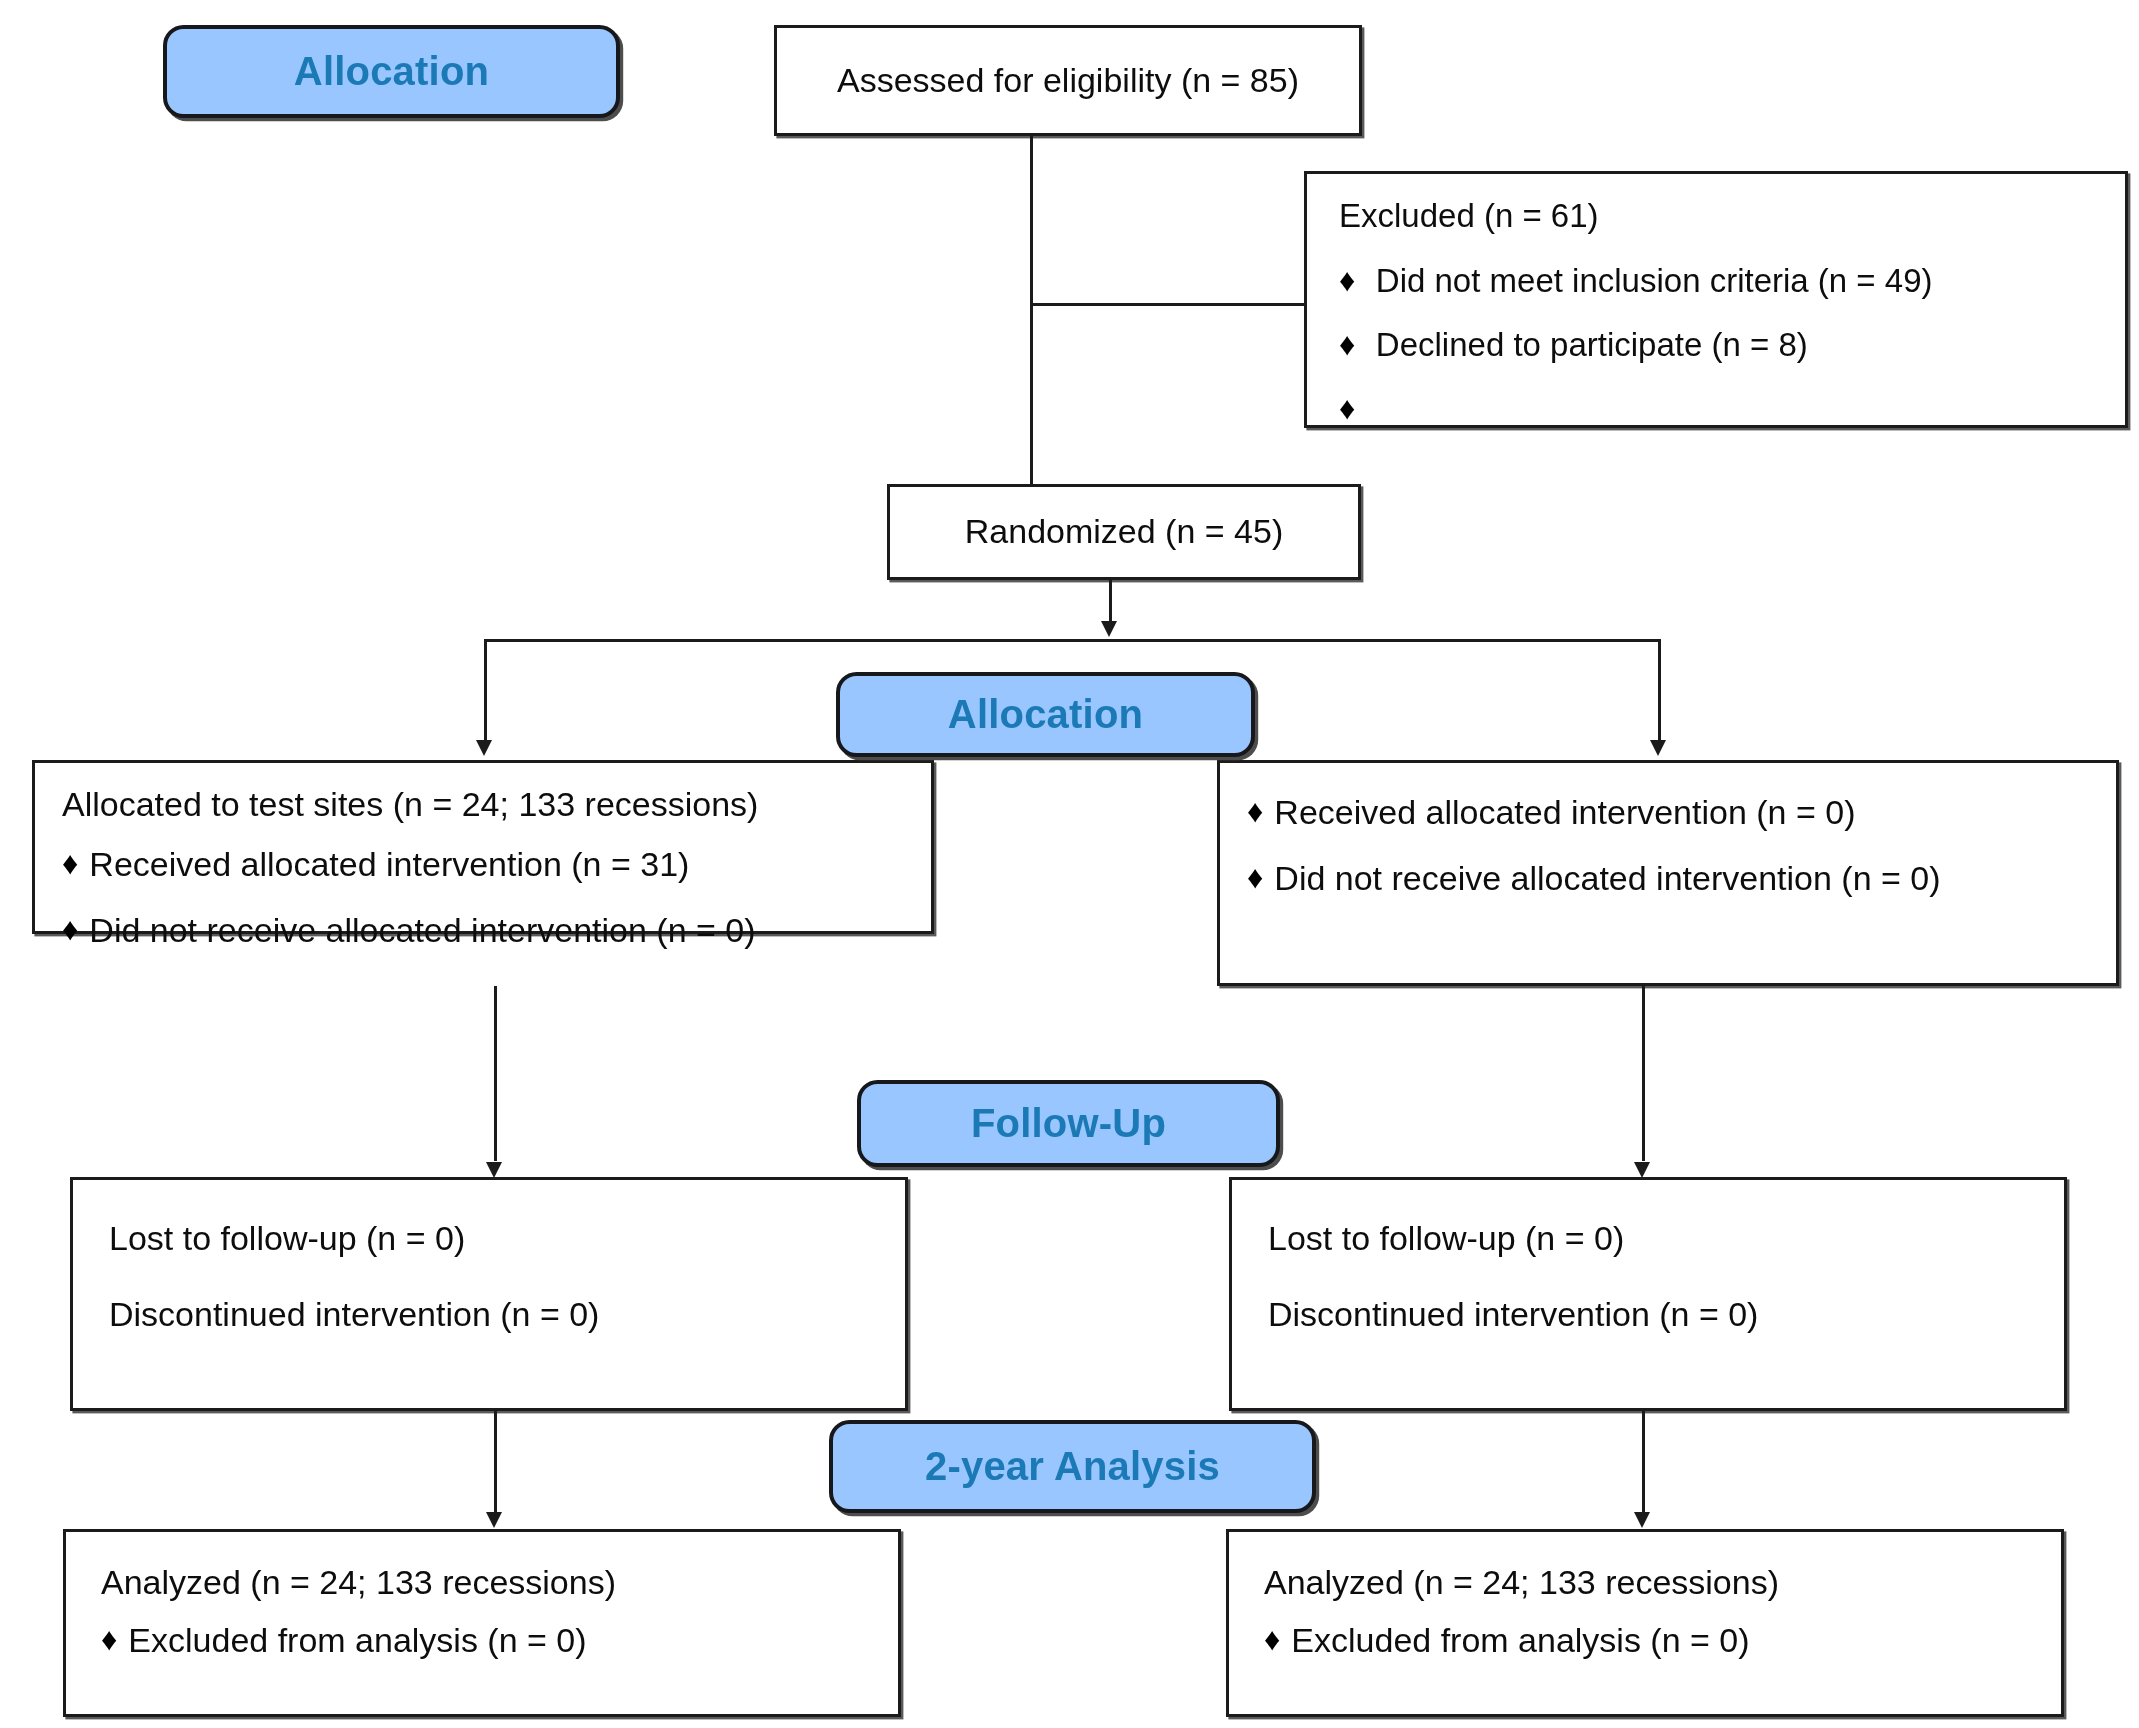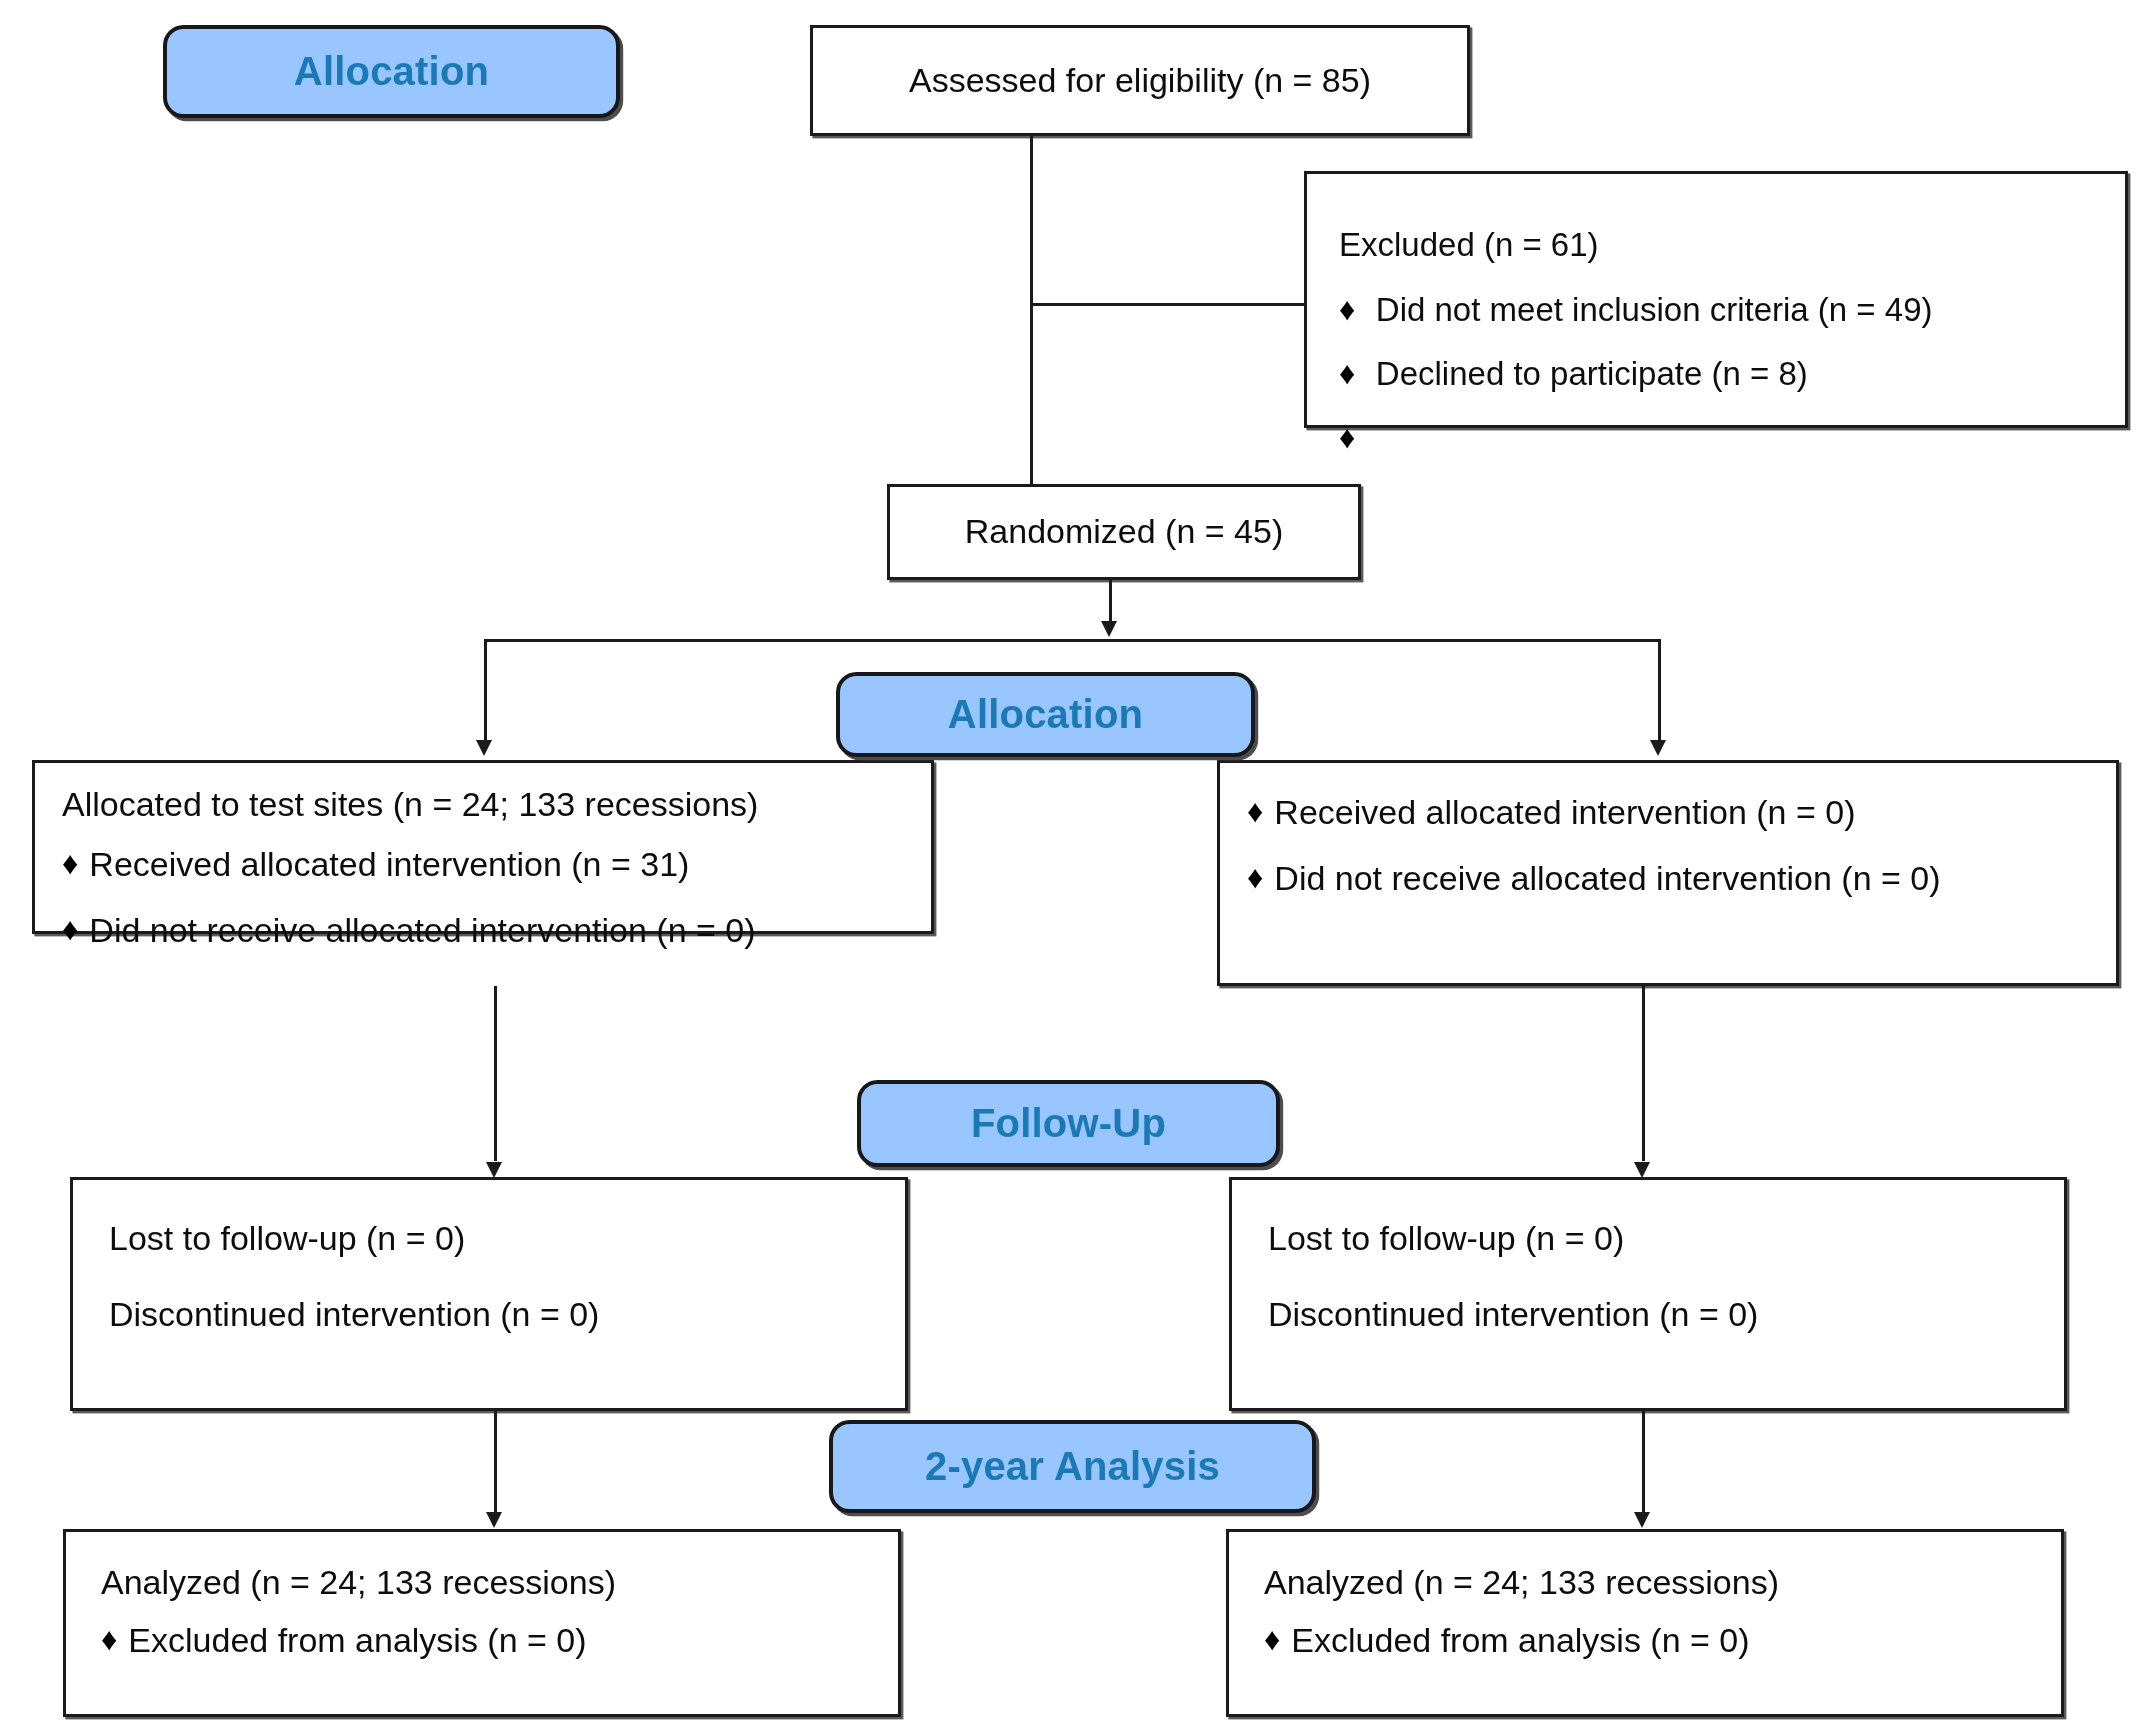--- a/index.html
+++ b/index.html
@@ -76,33 +76,33 @@
 </style>
 </head>
 <body>
 
 <div id="stage">
 
   <div class="stagelabel" style="left:163px;top:25px;width:457px;height:93px;">
     <span>Allocation</span>
   </div>
 
-  <div class="box center" style="left:810px;top:25px;width:660px;height:111px;">
+  <div class="box center" style="left:774px;top:25px;width:588px;height:111px;">
     <div class="inner">
       <div class="ln">Assessed for eligibility (n = 85)</div>
     </div>
   </div>
 
   <div class="vline" style="left:1030px;top:136px;height:348px;"></div>
 
   <div class="hline" style="left:1030px;top:303px;width:304px;"></div>
   <div class="arrow-r" style="left:1331px;top:295px;"></div>
 
   <div class="box" style="left:1304px;top:171px;width:824px;height:257px;">
-    <div class="inner" style="left:32px;top:17.4px;font-size:33px;margin-top:29px;">
+    <div class="inner" style="left:32px;top:17.4px;font-size:33px;">
       <div class="ln">Excluded  (n = 61)</div>
       <div class="gap"></div>
       <div class="bullet">
         <span class="dia wide">♦</span>
         <span class="btxt">Did not meet inclusion criteria (n = 49)</span>
       </div>
       <div class="gap"></div>
       <div class="bullet">
         <span class="dia wide">♦</span>
         <span class="btxt">Declined to participate (n = 8)</span>

